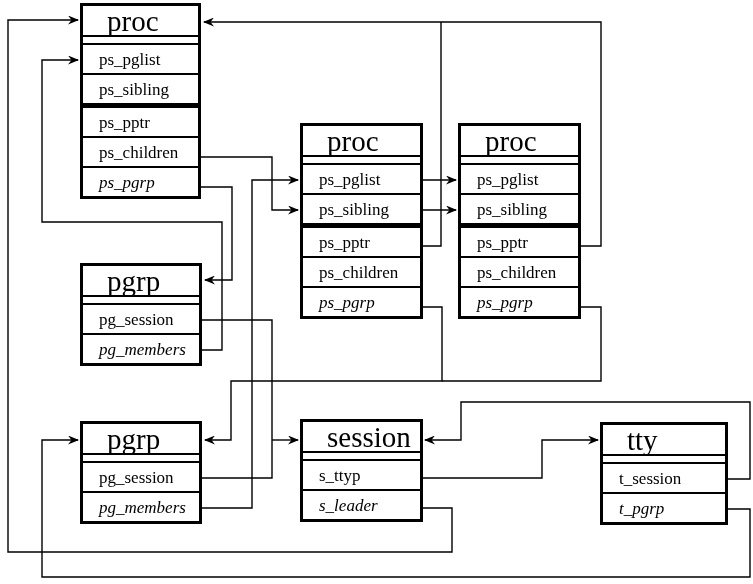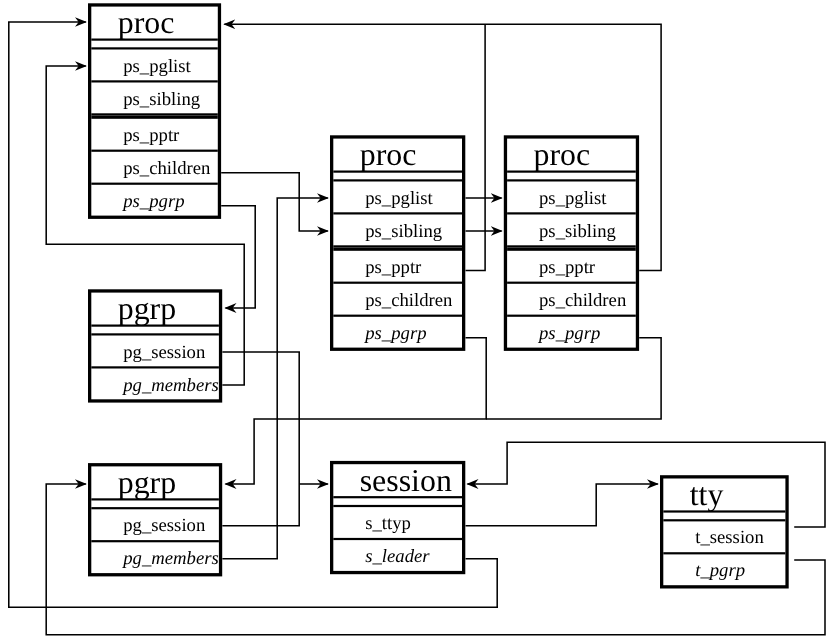--- a/index.html
+++ b/index.html
@@ -13,32 +13,32 @@
     position:absolute; background:#fff; border:3px solid #000;
     box-sizing:border-box;
   }
   .sbox .t {
     height:29px; line-height:30px; font-size:29px; padding-left:24px;
     border-bottom:2px solid #000; white-space:nowrap;
   }
   .sbox .band { height:6px; border-bottom:2px solid #000; }
   .sbox .gsep { height:3px; background:#000; }
   .sbox .row {
-    height:28px; line-height:29px; font-size:17px; padding-left:29px;
+    height:28px; line-height:29px; font-size:17px; padding-left:16px;
     border-bottom:2px solid #000; white-space:nowrap;
   }
   .sbox .row:last-child { border-bottom:none;font-style:italic; }
   
   #b-p1   { left:80px;  top:3px;   width:121px; }
   #b-pg1  { left:80px;  top:263px; width:122px; }
   #b-pg2  { left:80px;  top:421px; width:122px; }
   #b-p2   { left:300px; top:123px; width:123px; }
   #b-p3   { left:458px; top:123px; width:123px; }
   #b-ses  { left:300px; top:419px; width:123px; }
-  #b-tty  { left:600px; top:432px; width:117px; }
+  #b-tty  { left:600px; top:422px; width:128px; }
 </style>
 </head>
 <body>
 
 <div class="stage">
 
   <svg class="wires" viewBox="0 0 753 584" xmlns="http://www.w3.org/2000/svg">
     <defs>
       <marker id="arr" markerUnits="userSpaceOnUse" markerWidth="11" markerHeight="9" refX="10" refY="4.5" orient="auto">
         <path d="M0,0 L11,4.5 L0,9 L3.5,4.5 Z" fill="#000"></path>

